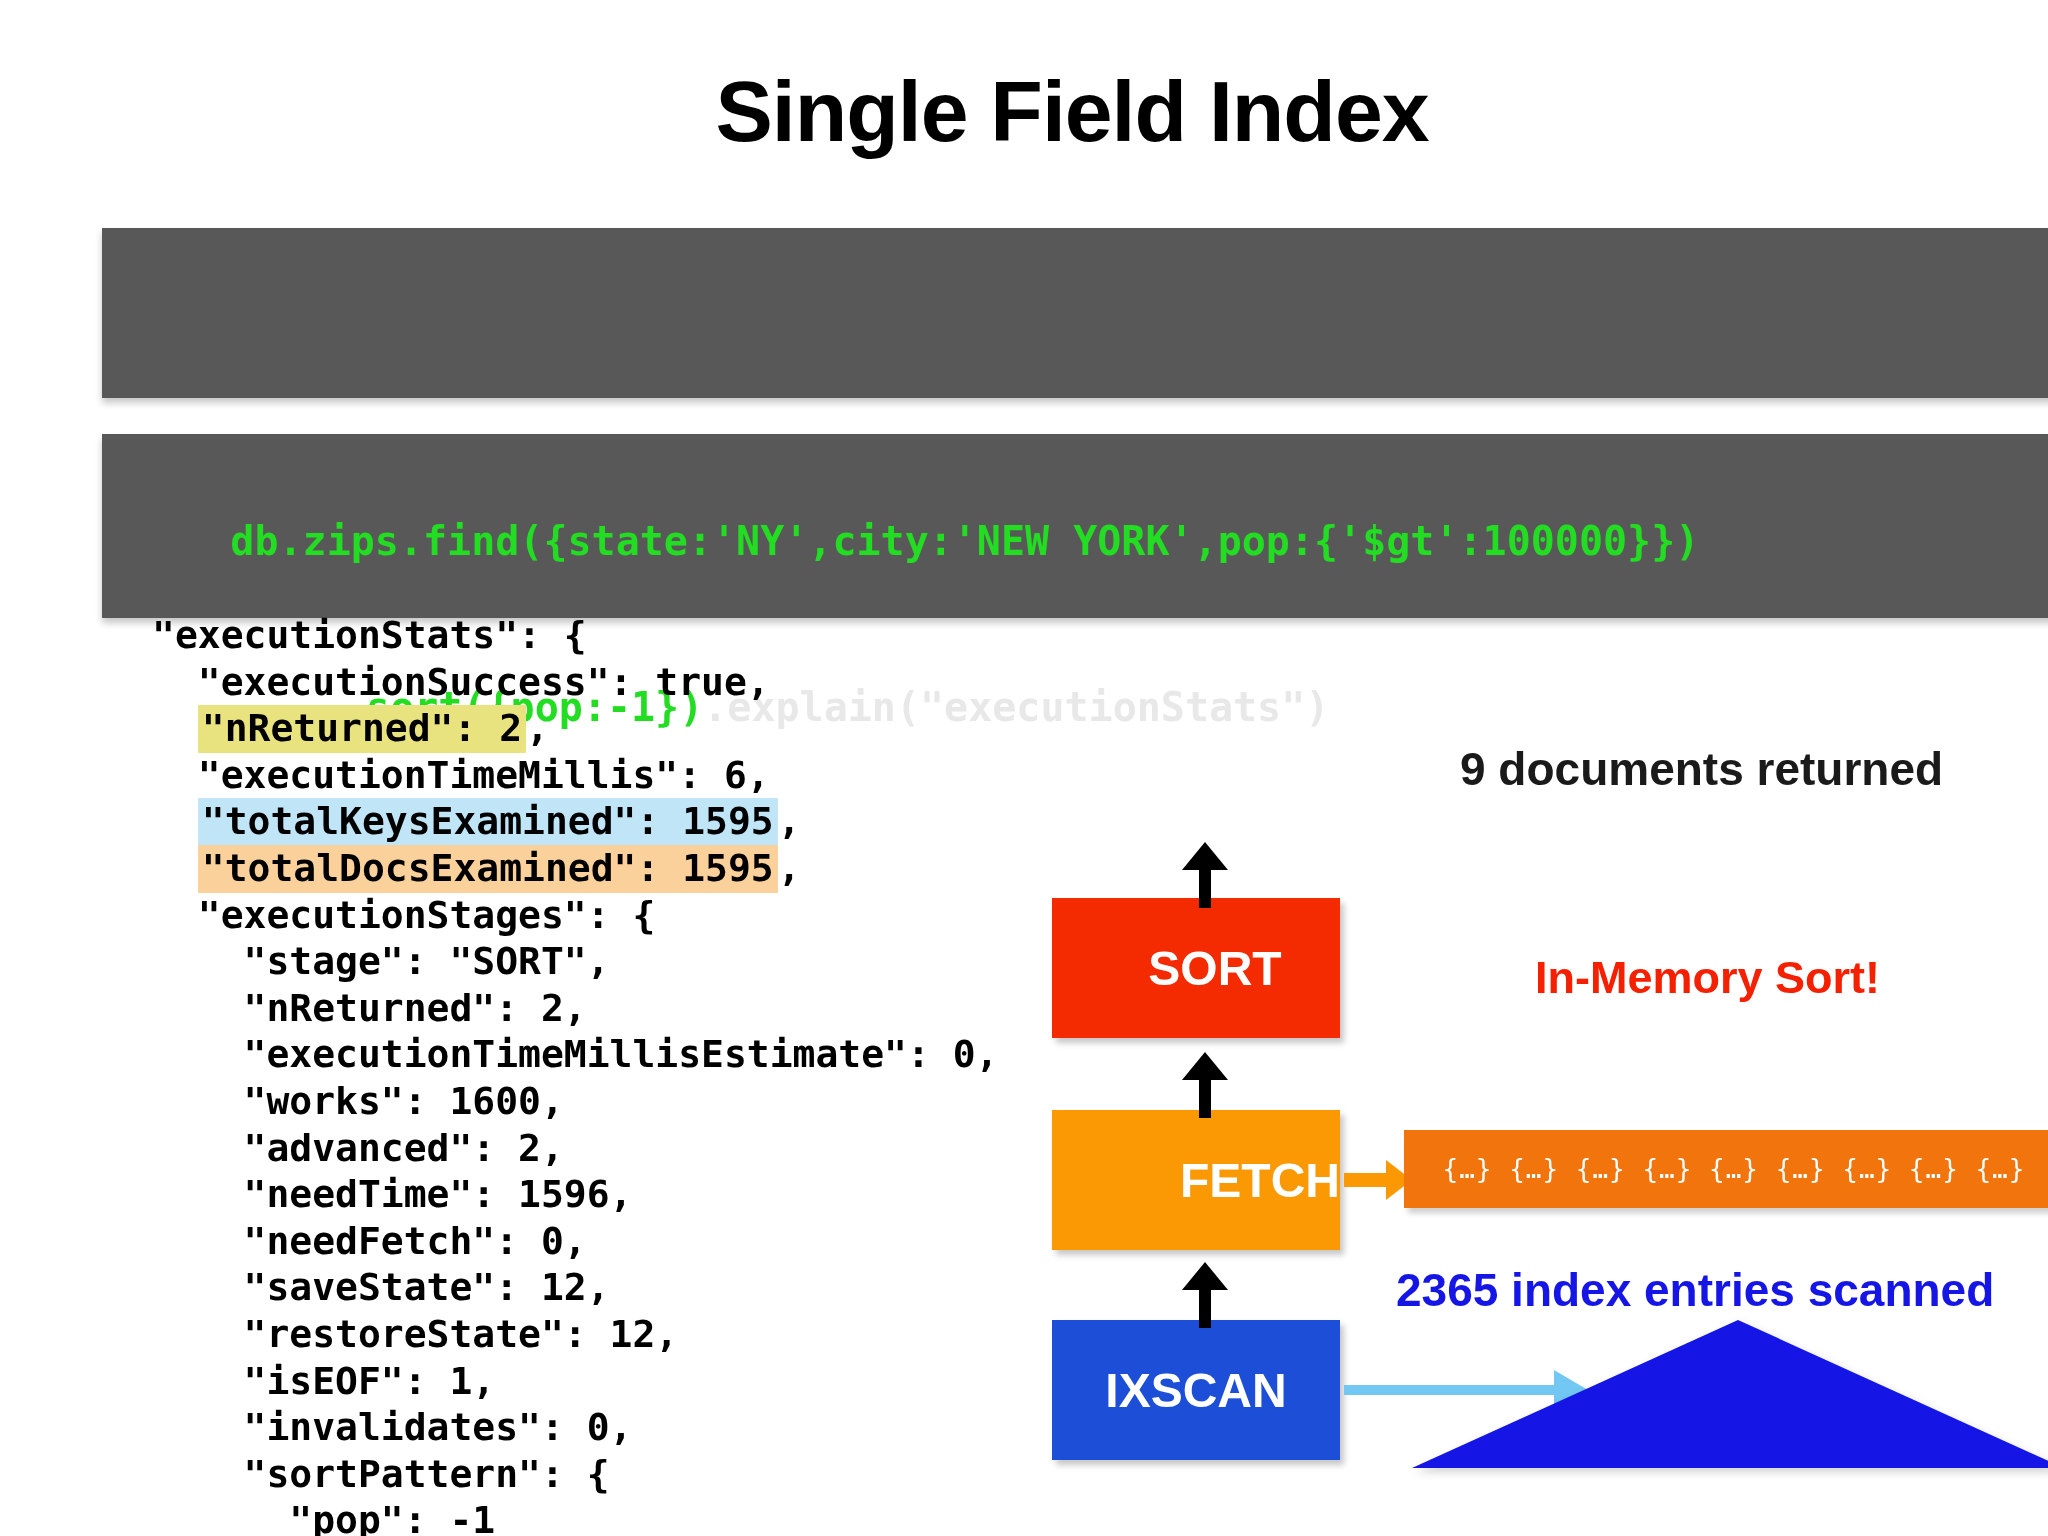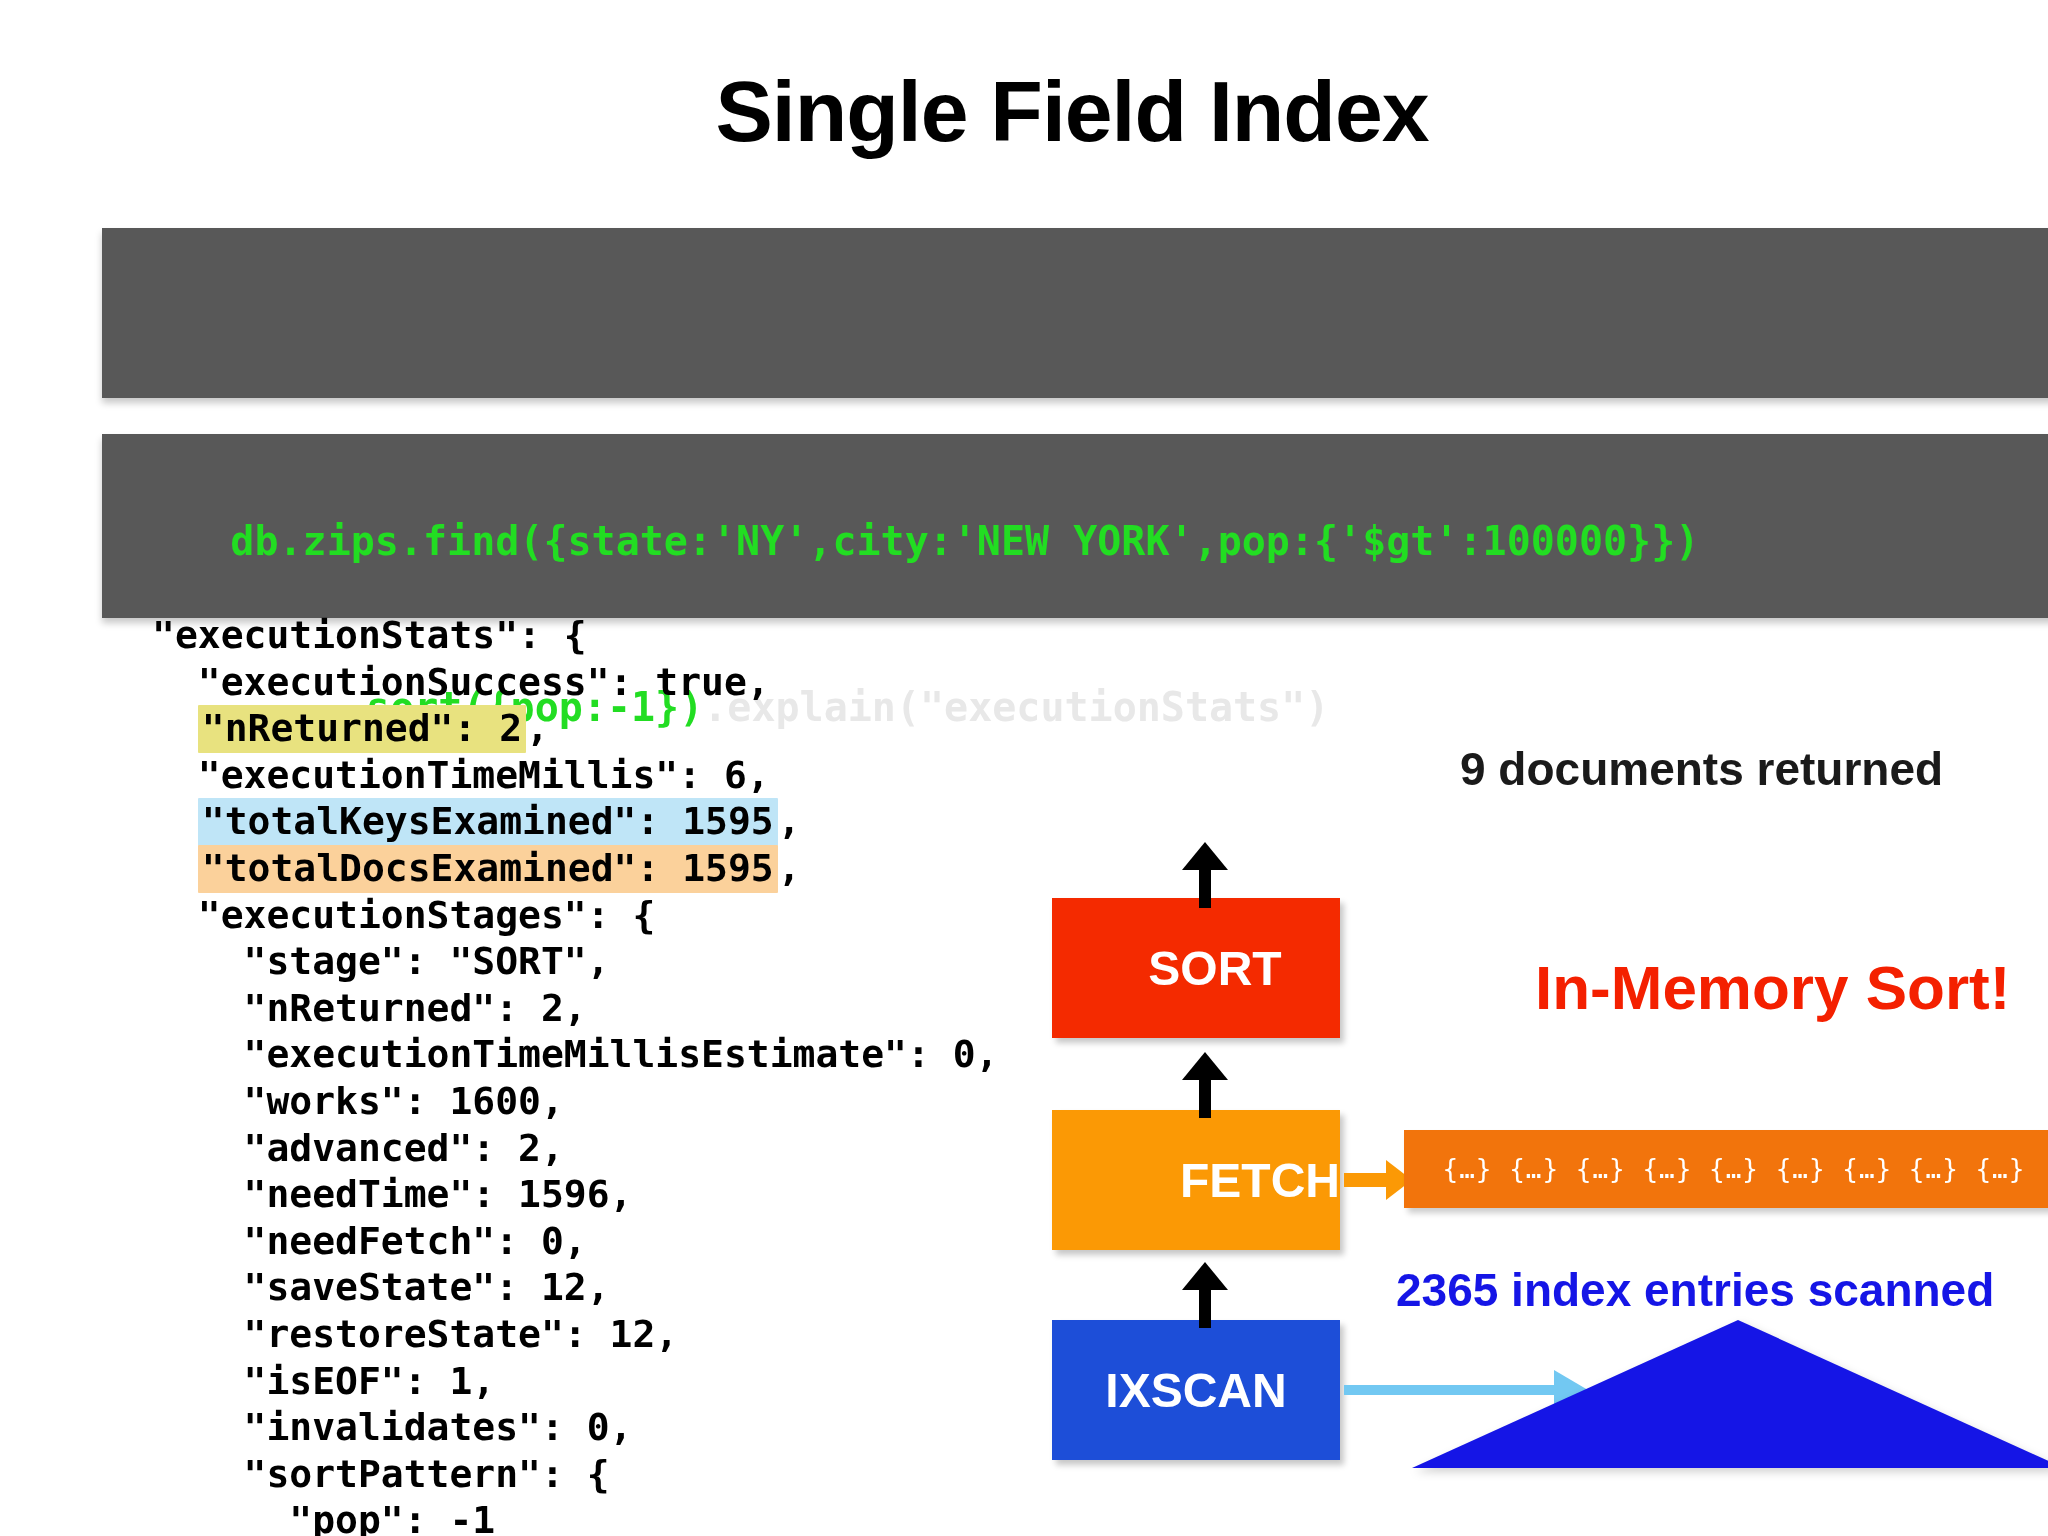--- a/index.html
+++ b/index.html
@@ -172,21 +172,21 @@
   }
 
   
   .annot {
     position: absolute;
     font-family: "Liberation Sans", sans-serif;
     font-weight: bold;
     white-space: nowrap;
   }
   #annot-returned { left: 1412px; top: 742px; font-size: 46px; color: #1a1a1a; }
-  #annot-sort     { left: 1487px; top: 952px; font-size: 62px; color: #f42000; }
+  #annot-sort     { left: 1487px; top: 952px; font-size: 45px; color: #f42000; }
   #annot-docs     { left: 1373px; top: 1068px; font-size: 46px; color: #f89a10; }
   #annot-index    { left: 1348px; top: 1263px; font-size: 46px; color: #1515e6; }
 </style>
 </head>
 <body>
 
 <div id="stage">
 
   <div class="title">Single Field Index</div>
 

